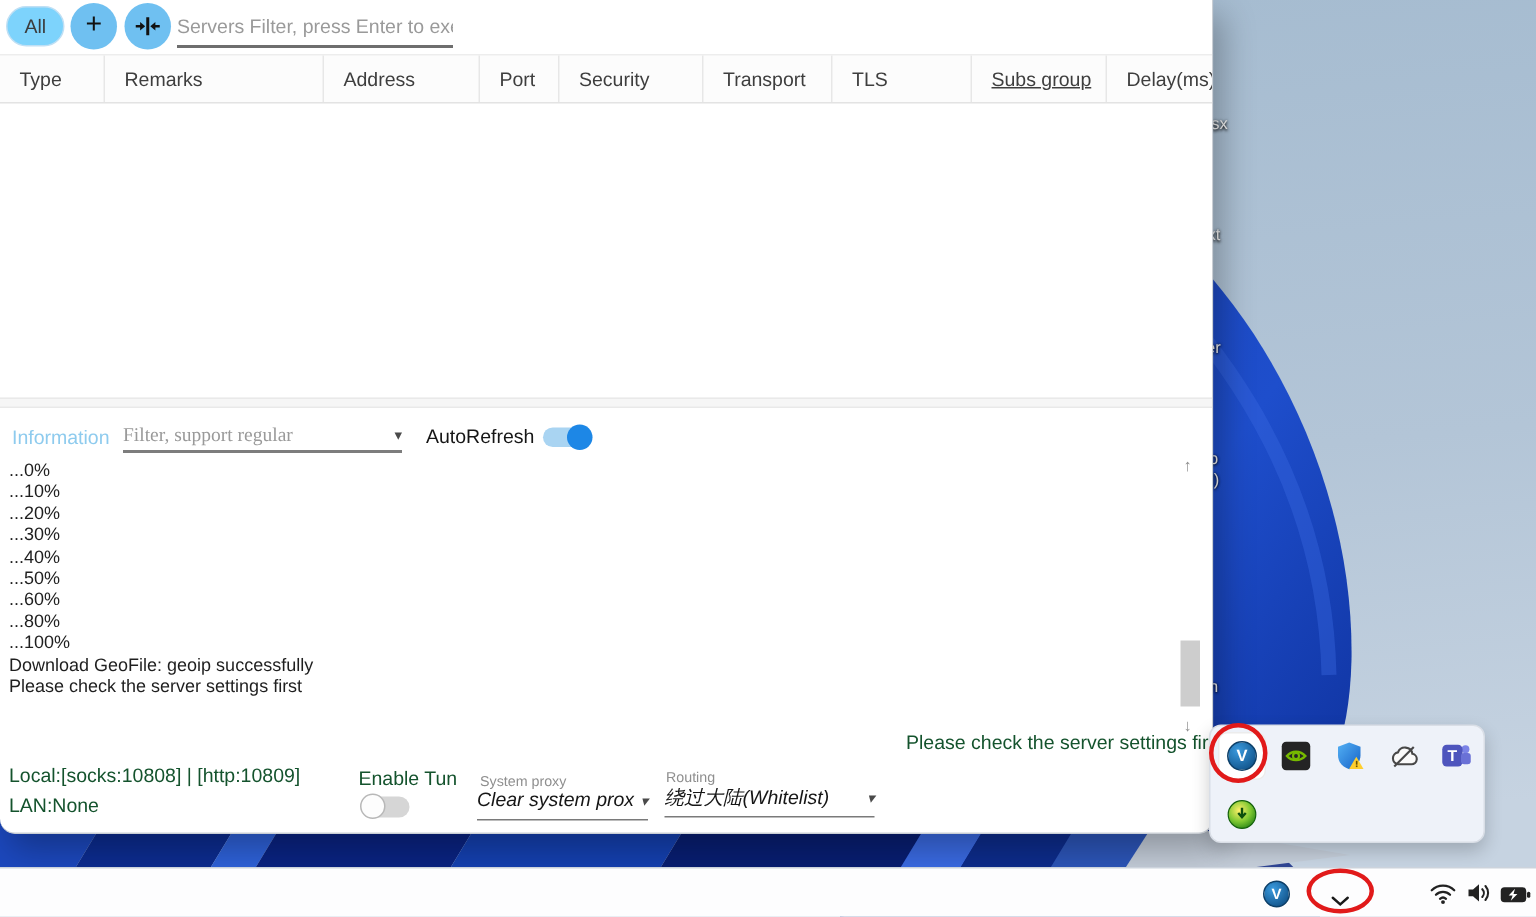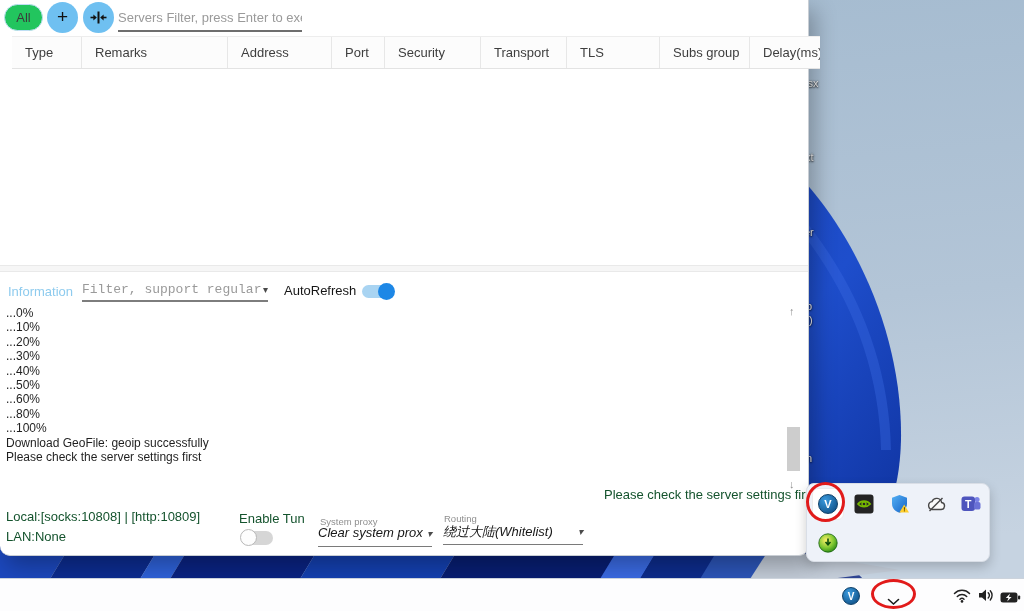--- a/index.html
+++ b/index.html
@@ -12,44 +12,44 @@
 
   
   .desk-label { color:#f3f3f3; font-size:11px; text-shadow:0 1px 2px rgba(0,0,0,.85), 0 0 2px rgba(0,0,0,.6); }
 
   
   .window { left:0; top:0; width:809px; height:556px; background:#ffffff;
             border-right:1px solid #c9ced4; border-bottom:1px solid #c9ced4;
             border-radius:0 0 10px 10px; box-shadow:6px 10px 22px rgba(0,0,0,.28); }
 
   .pill { left:4px; top:4px; width:39px; height:27px; border-radius:14px;
-          background:#22c55e; border:1px solid #bfdff4; color:#3b3b3b; font-size:13px;
+          background:#7dd3fc; border:1px solid #bfdff4; color:#3b3b3b; font-size:13px;
           display:flex; align-items:center; justify-content:center; cursor:default; }
   .round-btn { width:31px; height:31px; border-radius:50%; background:#6fc0f1;
                display:flex; align-items:center; justify-content:center; }
   .plus-glyph { font-size:19px; color:#121212; line-height:1; margin-top:-2px; }
 
   .srv-filter { left:118px; top:5px; width:184px; height:27px; }
   .srv-filter input { width:100%; height:100%; border:none; outline:none; background:transparent;
                       border-bottom:2px solid #6e6e6e; font-size:13px; color:#333; font-family:"Liberation Sans",sans-serif; }
   input::placeholder { color:#9a9a9a; opacity:1; }
 
-  .grid-header { left:12px; top:36px; width:808px; height:33px; display:flex;
+  .grid-header { left:0; top:36px; width:808px; height:33px; display:flex;
                  background:#fcfcfc; border-top:1px solid #ededed; border-bottom:1px solid #e3e3e3; }
   .col { height:100%; display:flex; align-items:center; padding-left:13px;
          font-size:13px; color:#3e3e3e; border-right:1px solid #e7e7e7; overflow:hidden; white-space:nowrap; }
 
   .splitter { left:0; top:265px; width:808px; height:7px; background:#f6f6f6;
               border-top:1px solid #e9e9e9; border-bottom:1px solid #e9e9e9; }
 
   .tab-info { left:8px; top:284px; font-size:13px; color:#8ecbee; }
   .msg-filter { left:82px; top:279px; width:186px; height:23px; border-bottom:2px solid #7d7d7d;
                 display:flex; align-items:center; }
   .msg-filter input { flex:1; border:none; outline:none; background:transparent; font-size:13px; color:#333;
-                      font-family:Liberation Mono, monospace; }
+                      font-family:Liberation Serif, serif; }
   .dd-arrow { font-size:10px; color:#4a4a4a; }
   .autorefresh-label { left:284px; top:283px; font-size:13px; color:#161616; }
 
   .toggle-on-track { left:362px; top:285px; width:29px; height:13px; border-radius:7px; background:#a9d4f2; }
   .toggle-on-thumb { position:absolute; right:-4px; top:-2px; width:17px; height:17px; border-radius:50%; background:#1d87e6; }
   .toggle-off-track { left:241px; top:531px; width:32px; height:14px; border-radius:8px; background:#d6d6d6; }
   .toggle-off-thumb { position:absolute; left:-1px; top:-2px; width:17px; height:17px; border-radius:50%;
                       background:#fdfdfd; border:1px solid #b8b8b8; }
 
   .log { left:6px; top:306px; width:770px; font-size:12px; line-height:14.4px; color:#1f1f1f; }
@@ -145,21 +145,21 @@
     </div>
 
     <div class="abs grid-header">
       <div class="col" style="width:70px;">Type</div>
       <div class="col" style="width:146px;">Remarks</div>
       <div class="col" style="width:104px;">Address</div>
       <div class="col" style="width:53px;">Port</div>
       <div class="col" style="width:96px;">Security</div>
       <div class="col" style="width:86px;">Transport</div>
       <div class="col" style="width:93px;">TLS</div>
-      <div class="col" style="width:90px;">Subs group</div>
+      <div class="col" style="width:90px;text-decoration:underline;">Subs group</div>
       <div class="col" style="width:70px;border-right:none;">Delay(ms)</div>
     </div>
 
     <div class="abs" style="left:0;top:70px;width:808px;height:195px;background:#fff;"></div>
 
     <div class="abs splitter"></div>
 
     <div class="abs tab-info">Information</div>
     <div class="abs msg-filter">
       <input type="text" placeholder="Filter, support regular" style="">

